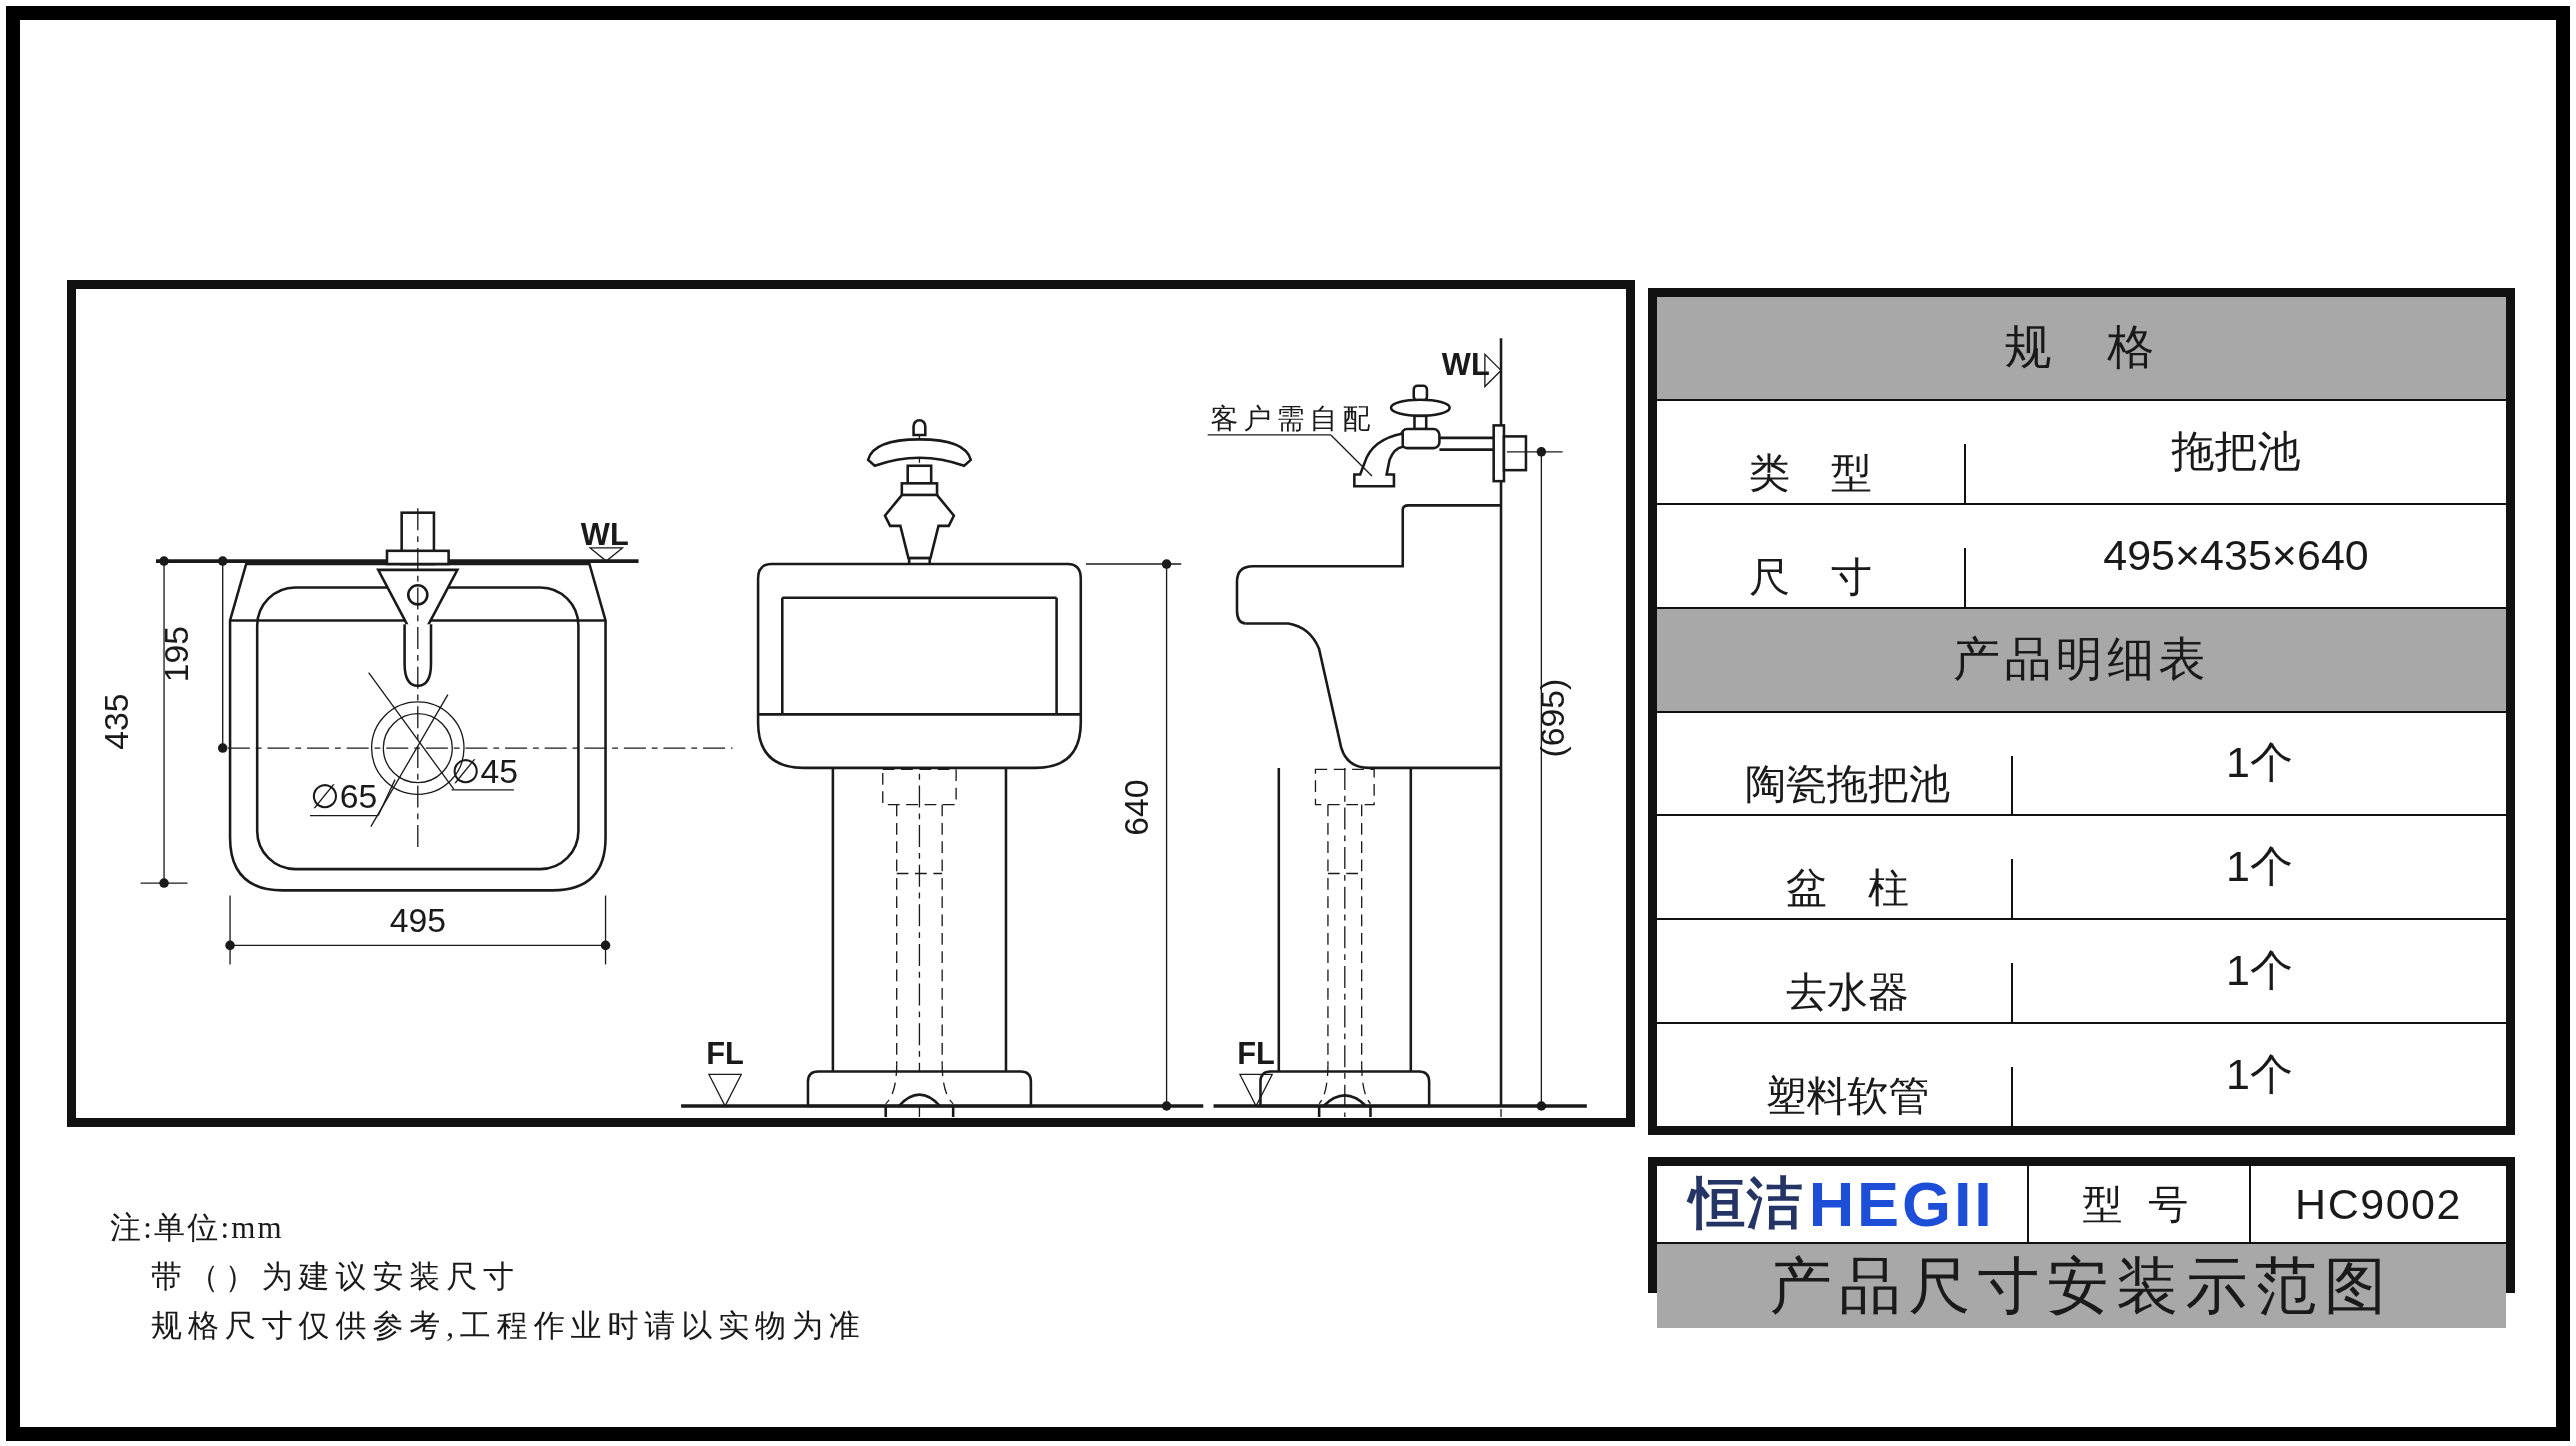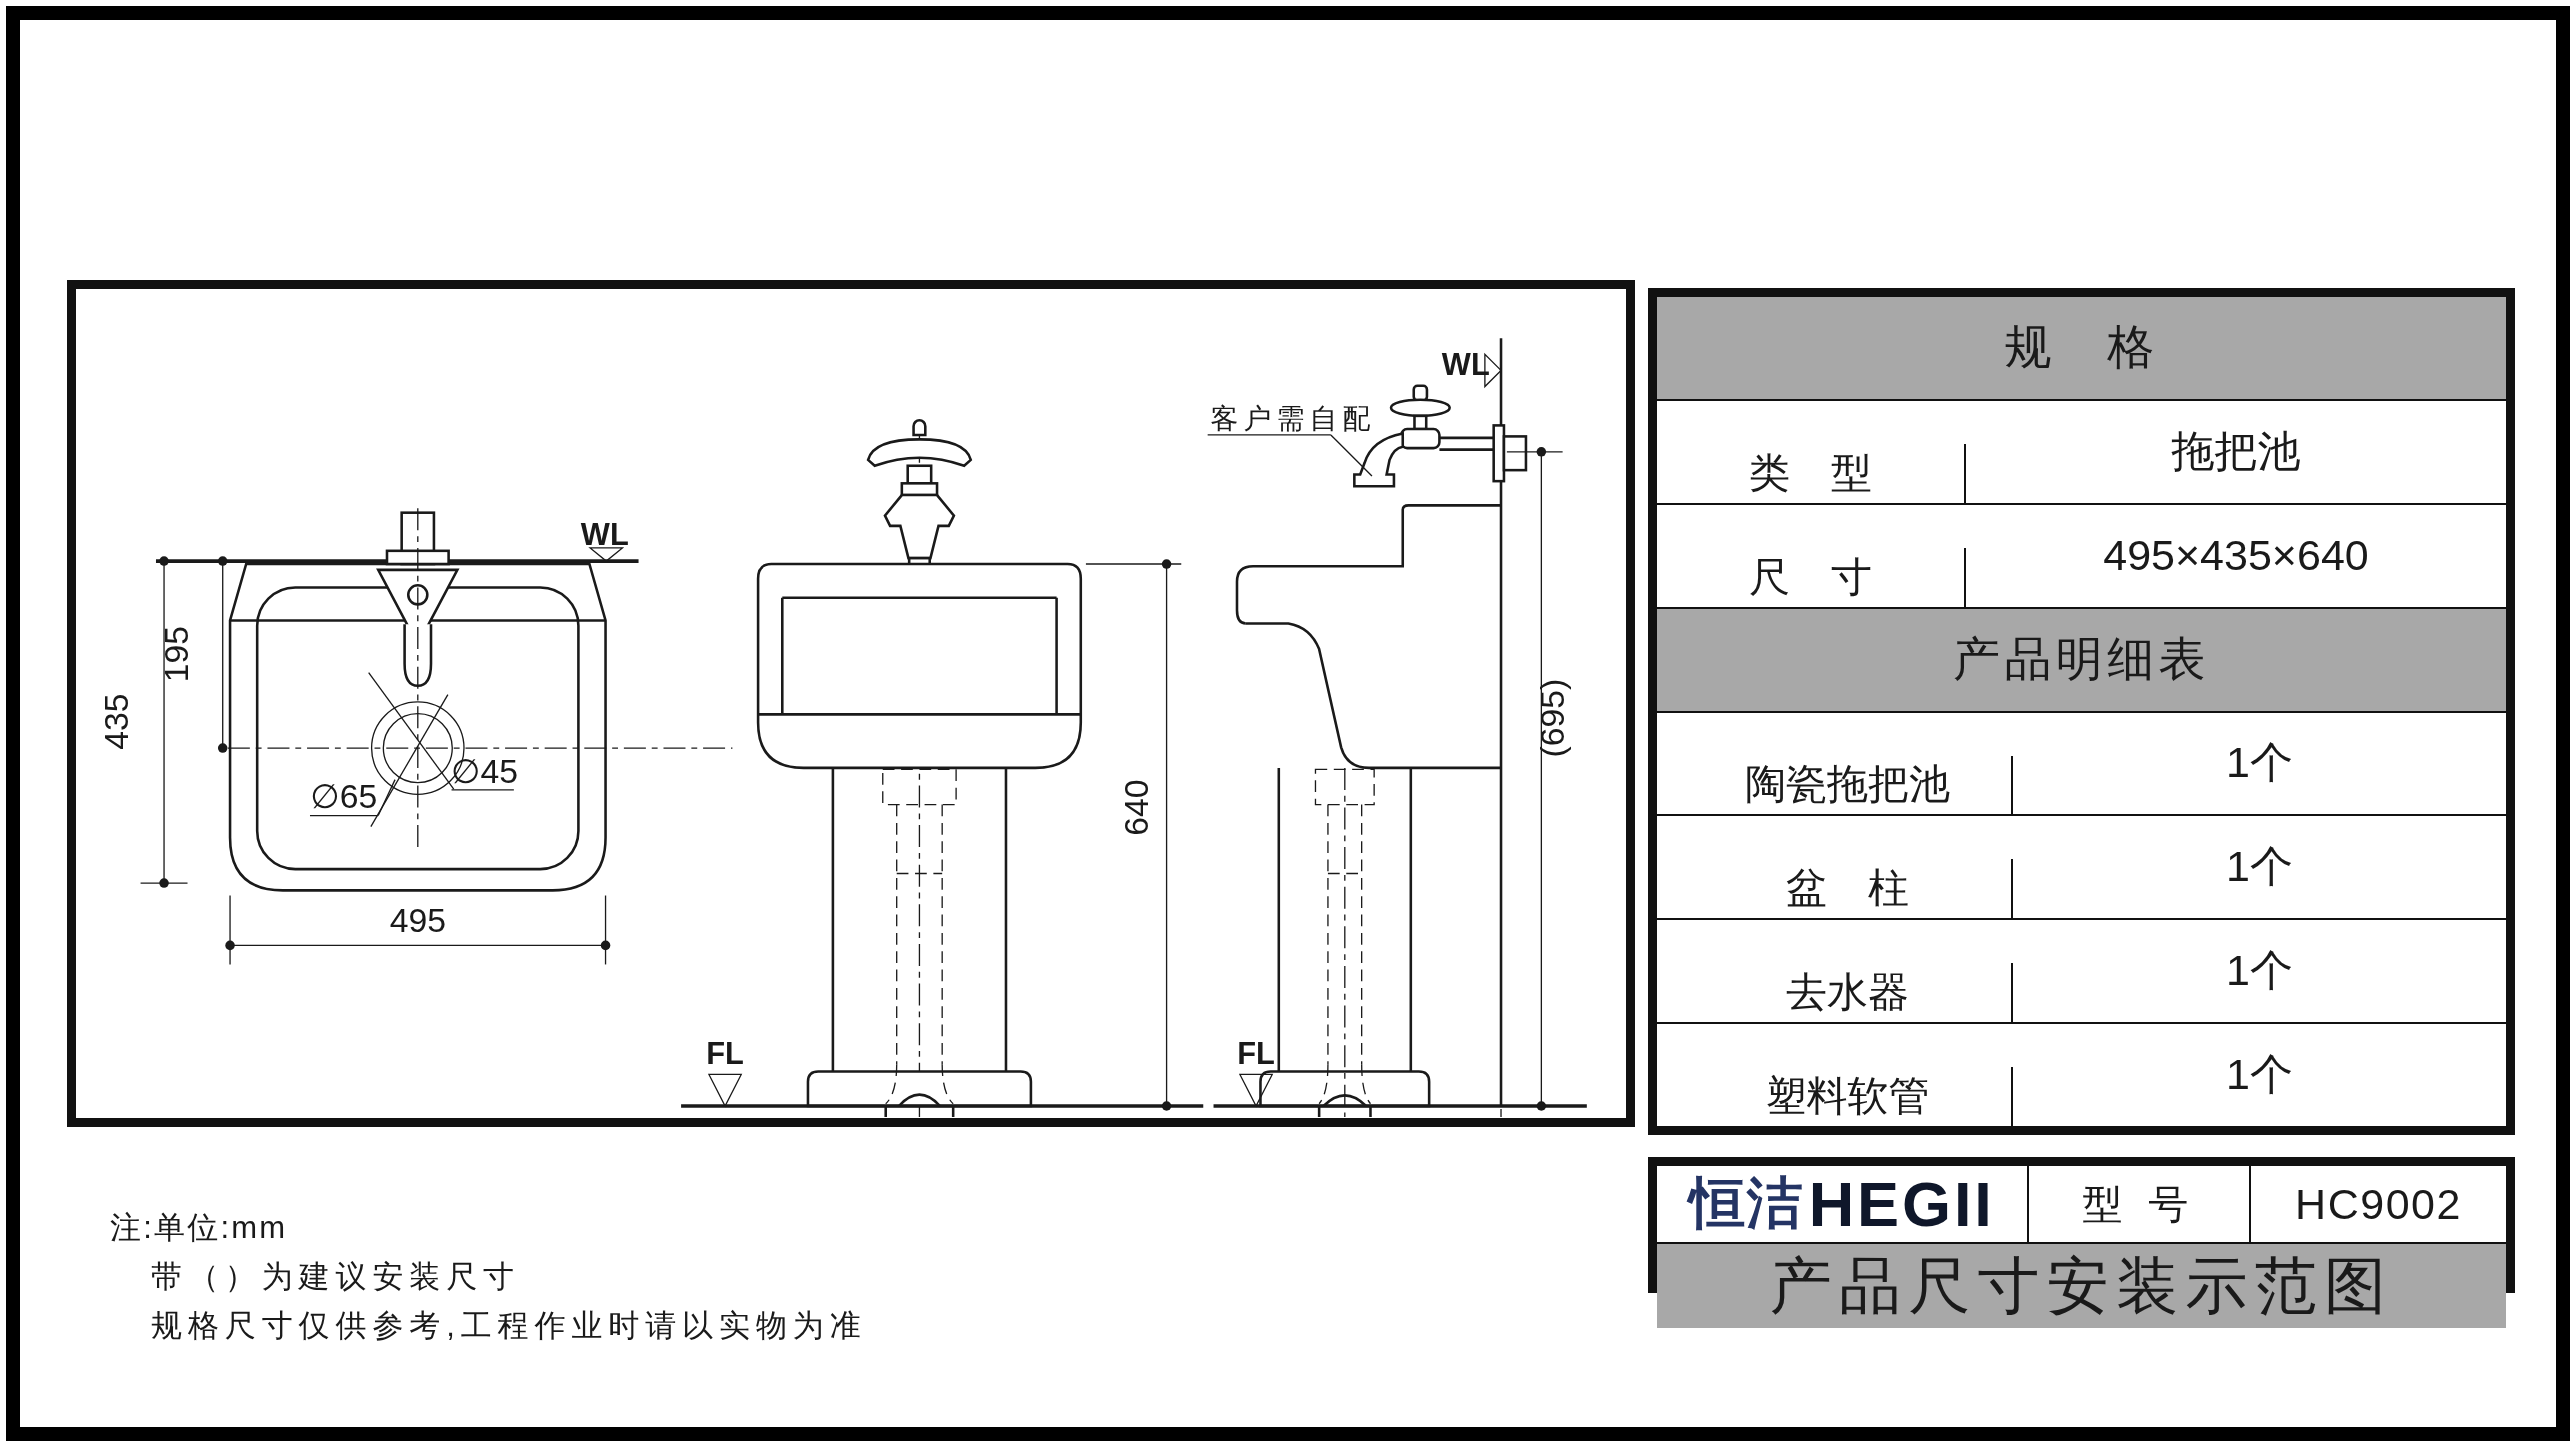--- a/index.html
+++ b/index.html
@@ -23,23 +23,23 @@
   
   .brand{left:1648px;top:1157px;width:867px;height:136px;display:flex;flex-direction:column;}
   .brand-top{height:82px;display:flex;}
   .brand-cell{display:flex;align-items:center;justify-content:center;}
   .bc-logo{width:370px;}
   .bc-model{width:220px;border-left:2.2px solid #111;border-right:2.2px solid #111;font-size:40px;letter-spacing:7.3px;}
   .bc-code{flex:1;font-size:43px;letter-spacing:1.5px;}
   .brand-bottom{flex:1;background:#a8a8a8;border-top:2.2px solid #111;display:flex;align-items:center;justify-content:center;
                 font-size:62px;letter-spacing:7.3px;}
   .logo-cn{font-size:56px;font-weight:bold;color:#243464;letter-spacing:1.5px;}
-  .logo-en{font-size:63px;font-weight:bold;color:#0f172a;letter-spacing:2.9px;margin-left:4.4px;}
-  
-  .notes{position:absolute;left:110px;top:1208px;font-size:31px;line-height:40px;}
+  .logo-en{font-size:63px;font-weight:bold;color:#1d4ed8;letter-spacing:2.9px;margin-left:4.4px;}
+  
+  .notes{position:absolute;left:110px;top:1208px;font-size:31px;line-height:40px;font-family:Liberation Serif, serif;}
   .notes .n2,.notes .n3{padding-left:41px;letter-spacing:5.9px;}
   .notes .n1{letter-spacing:2.2px;}
   .notes div{margin-bottom:8.8px;white-space:nowrap;}
   
   .drawing{left:67px;top:280px;width:1568px;height:847px;}
   svg text{font-family:"Liberation Sans",sans-serif;fill:#1a1a1a;}
   .ol{stroke:#1a1a1a;stroke-width:3.5;fill:none;}
   .olw{stroke:#1a1a1a;stroke-width:3.5;fill:#fff;}
   .thin{stroke:#1a1a1a;stroke-width:1.8;fill:none;}
   .thick{stroke:#1a1a1a;stroke-width:5;fill:none;}

